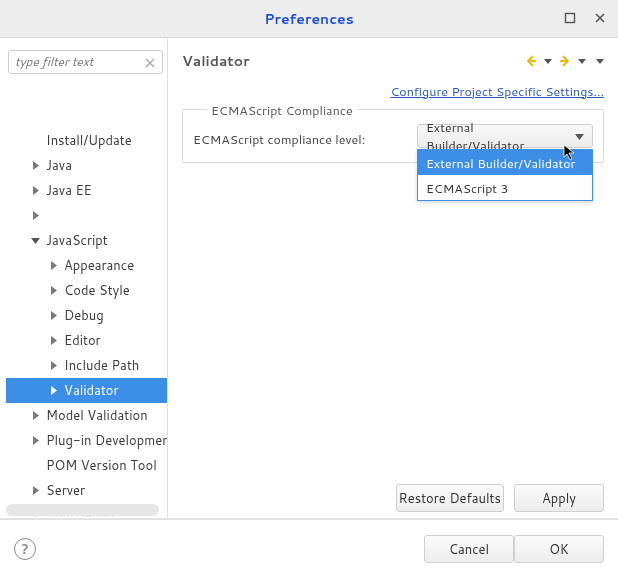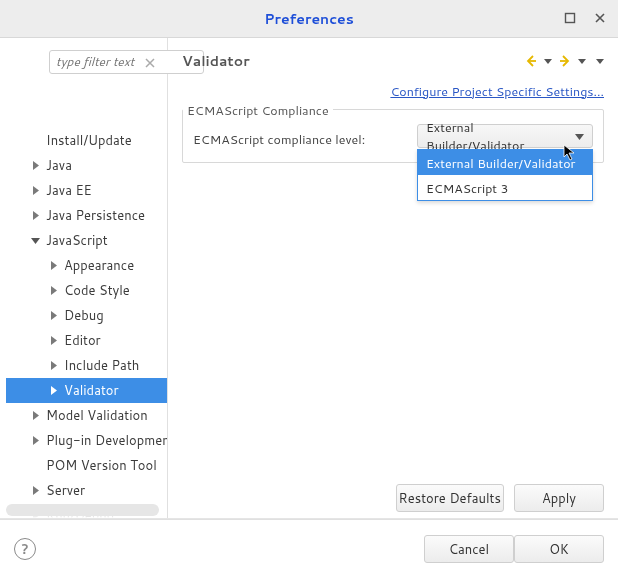--- a/index.html
+++ b/index.html
@@ -11,21 +11,21 @@
   .titlebar .win-btns { position: absolute; right: 6px; top: 6px; display: flex; gap: 6px; }
   .win-btn { width: 24px; height: 24px; display: flex; align-items: center; justify-content: center; border-radius: 3px; background: transparent; color: #555; cursor: pointer; }
   .win-btn svg { width: 12px; height: 12px; }
 
   
   .main { display: flex; height: 480px; }
 
   
   .sidebar { width: 168px; border-right: 1px solid #e0e0e0; display: flex; flex-direction: column; padding: 6px 0 0 6px; position: relative; }
   .filter-wrap { padding: 4px 4px 6px 2px; }
-  .filter { width: 100%; height: 24px; border: 1px solid #cfcfcf; border-radius: 3px; padding: 0 22px 0 6px; font-size: 12px; font-style: italic; color: #888; background: #fff; margin-left: 41px; }
+  .filter { width: 100%; height: 24px; border: 1px solid #cfcfcf; border-radius: 3px; padding: 0 22px 0 6px; font-size: 12px; font-style: italic; color: #888; background: #fff; }
   .filter-wrap { position: relative; }
   .clear-x { position: absolute; right: 10px; top: 8px; width: 14px; height: 14px; color: #aaa; }
   .clear-x svg { width: 14px; height: 14px; }
 
   .tree { overflow: hidden; font-size: 13px; color: #3b3b3b; flex: 1; position: relative; margin-top: 48px; }
   .tree-inner { padding-bottom: 4px; }
   .tree-row { display: flex; align-items: center; height: 25px; padding-left: 4px; white-space: nowrap; cursor: default; }
   .tree-row.selected { background: #3d8ee6; color: #fff; }
   .indent1 { padding-left: 22px; }
   .indent2 { padding-left: 40px; }
@@ -44,21 +44,21 @@
   .content-title { font-weight: 700; font-size: 14px; color: #555; }
   .nav-arrows { display: flex; align-items: center; gap: 6px; }
   .nav-arrows .arrow { width: 14px; height: 14px; display: inline-flex; align-items: center; justify-content: center; }
   .nav-arrows .tri { width: 8px; height: 8px; display: inline-flex; }
   .nav-arrows svg { display: block; }
 
   .config-link { text-align: right; margin: 4px 0 8px; }
   .config-link a { color: #2a57c5; font-size: 12.5px; text-decoration: underline; cursor: pointer; }
 
   .fieldset { border: 1px solid #d8d8d8; border-radius: 2px; padding: 14px 10px 14px 10px; position: relative; margin-top: 4px; }
-  .legend { position: absolute; top: -9px; left: 0; background: #fff; padding: 0 4px; font-size: 12.5px; color: #555; }
+  .legend { position: absolute; top: -9px; left: 24px; background: #fff; padding: 0 4px; font-size: 12.5px; color: #555; }
   .field-row { display: flex; align-items: flex-end; justify-content: space-between; gap: 8px; }
   .field-label { font-size: 12.5px; color: #444; }
   .select { position: relative; }
   .select-btn { width: 176px; height: 24px; border: 1px solid #cfcfcf; background: linear-gradient(#f7f7f7,#ececec); border-radius: 3px; display: flex; align-items: center; justify-content: space-between; padding: 0 8px; font-size: 12.5px; color: #333; cursor: pointer; }
   .select-btn .caret svg { width: 9px; height: 9px; }
   .dropdown { position: absolute; top: 25px; left: 0; width: 176px; border: 1px solid #3d8ee6; background: #fff; box-shadow: 0 2px 4px rgba(0,0,0,0.15); z-index: 10; }
   .dropdown .opt { height: 25px; display: flex; align-items: center; padding: 0 8px; font-size: 12.5px; color: #333; cursor: pointer; }
   .dropdown .opt.sel { background: #3d8ee6; color: #fff; }
   .cursor { position: absolute; top: 20px; right: 16px; width: 14px; height: 18px; z-index: 20; pointer-events: none; }
   .cursor svg { width: 14px; height: 18px; }
@@ -124,21 +124,20 @@
               </svg>
             </span>
             <span class="tree-label">Java EE</span>
           </div>
           <div class="tree-row indent1">
             <span class="tw">
               <svg viewBox="0 0 9 9">
                 <path d="M2 0 L8 4.5 L2 9 Z" fill="#7a7a7a"></path>
               </svg>
             </span>
-            <span class="tree-label">Java Persistence</span>
           </div>
           <div class="tree-row indent1">
             <span class="tw">
               <svg viewBox="0 0 9 9">
                 <path d="M0 2 L9 2 L4.5 8 Z" fill="#555"></path>
               </svg>
             </span>
             <span class="tree-label">JavaScript</span>
           </div>
           <div class="tree-row indent2">

